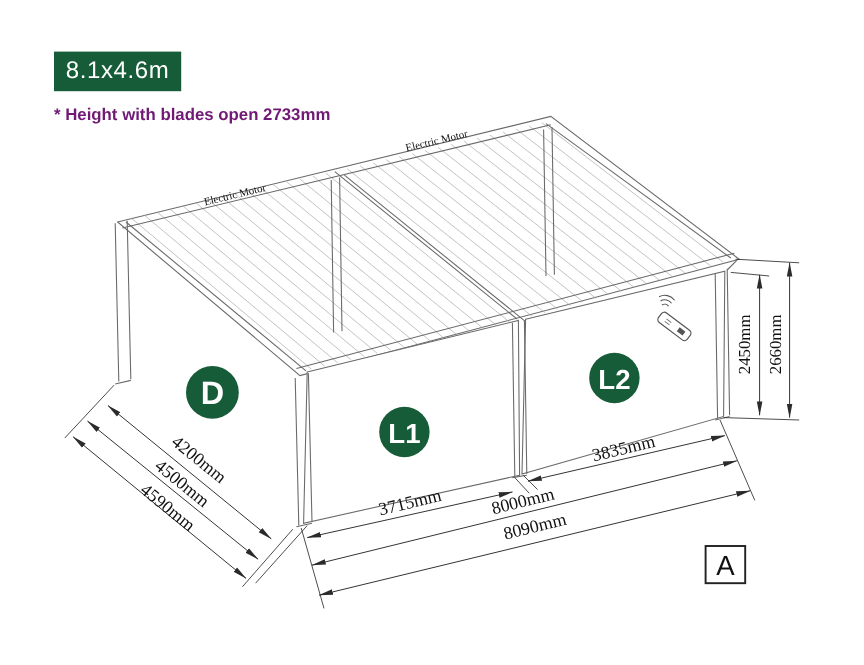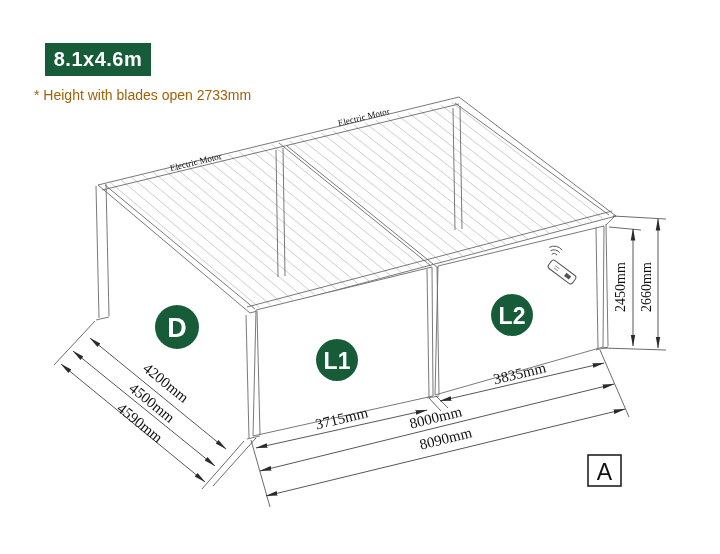--- a/index.html
+++ b/index.html
@@ -1,22 +1,22 @@
 <!DOCTYPE html>
 <html><head>
 <meta charset="utf-8">
 <style>
   html,body{margin:0;padding:0;background:#ffffff;}
   .page{position:relative;width:720px;height:554px;background:#fff;overflow:hidden;
         font-family:"Liberation Sans",sans-serif;}
   .size-badge{position:absolute;left:45px;top:43px;width:106px;height:33px;
-        background:#175c38;color:#fff;font-size:20px;font-weight:700;
+        background:#175c38;color:#fff;font-size:20px;font-weight:400;
         display:flex;align-items:center;justify-content:center;letter-spacing:.5px;}
-  .notes{position:absolute;left:34px;top:86px;width:256px;color:#a16207;
-        font-size:14px;line-height:18.5px;font-weight:400;}
+  .notes{position:absolute;left:45px;top:86px;width:256px;color:#701a75;
+        font-size:14px;line-height:18.5px;font-weight:700;}
   .note{padding-left:13px;text-indent:-13px;}
   svg.diagram{position:absolute;left:0;top:0;}
   .struct{stroke:#6a6a6a;stroke-width:.9;fill:none;}
   .struct-f{stroke:#6a6a6a;stroke-width:.9;fill:#ffffff;}
   .louver{stroke:#ababab;stroke-width:.6;}
   .dim{stroke:#2b2b2b;stroke-width:.8;fill:none;}
   .ext{stroke:#2b2b2b;stroke-width:.7;fill:none;}
   .dimtxt{font-family:"Liberation Serif",serif;font-size:15px;fill:#111;
         text-anchor:middle;dominant-baseline:middle;}
   .dimtxt-sm{font-family:"Liberation Serif",serif;font-size:14px;fill:#111;

